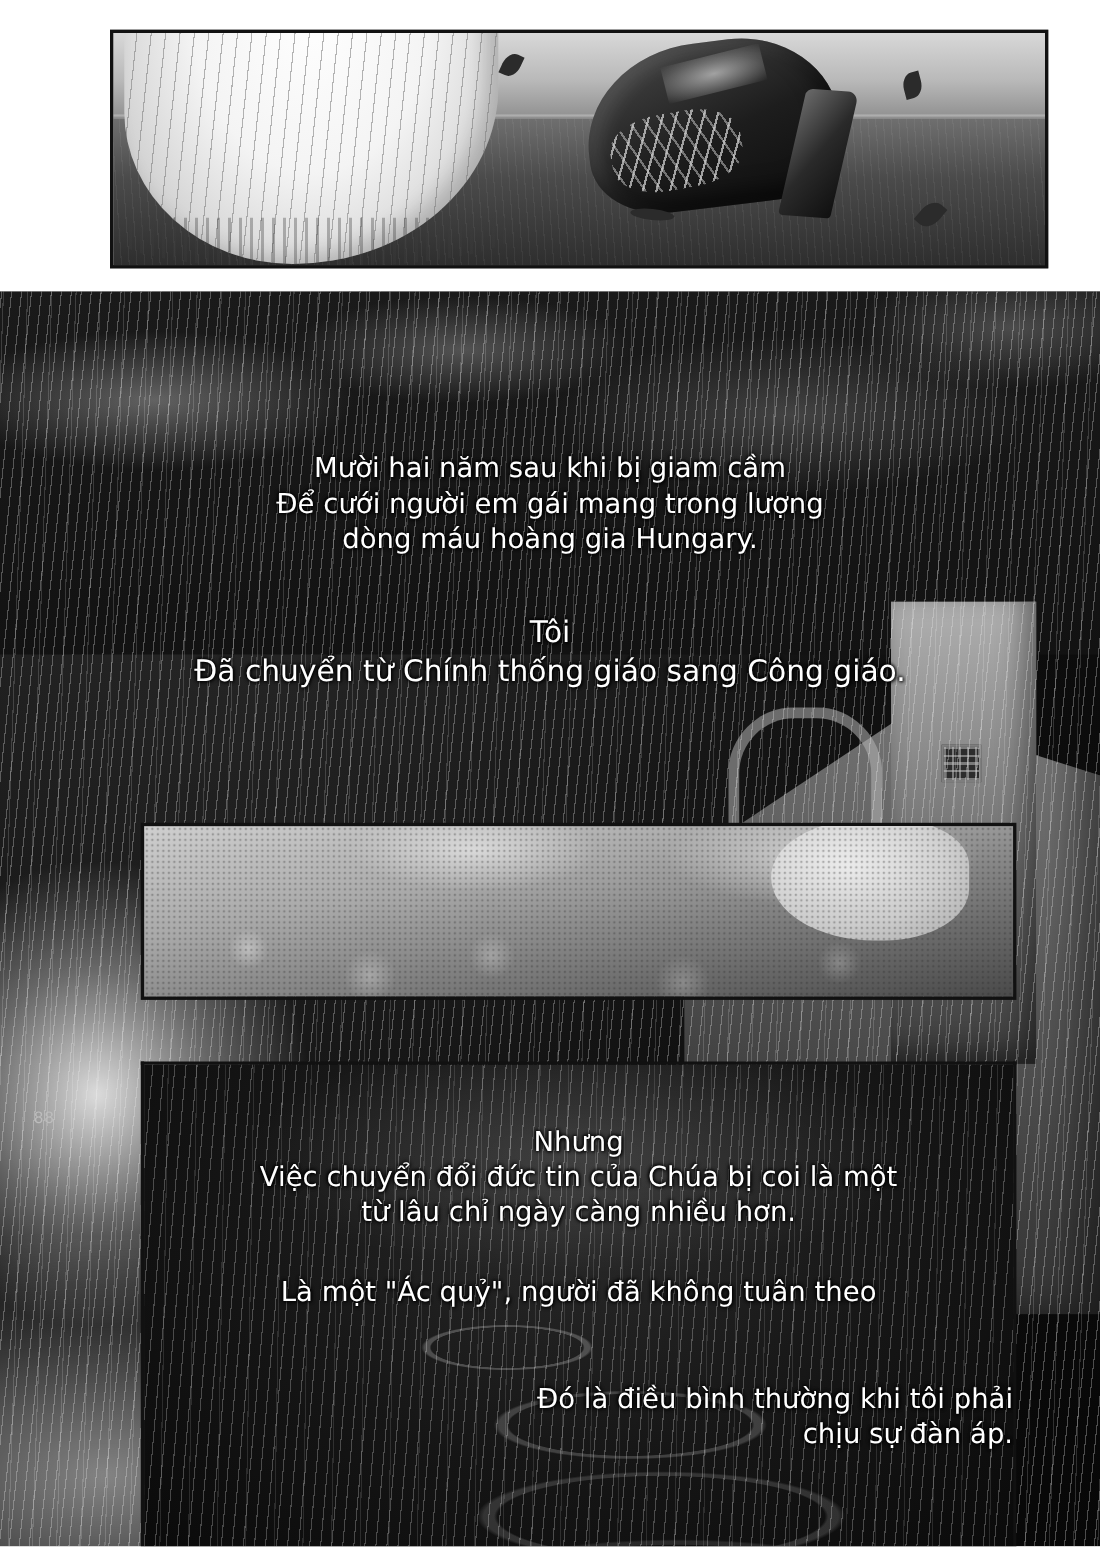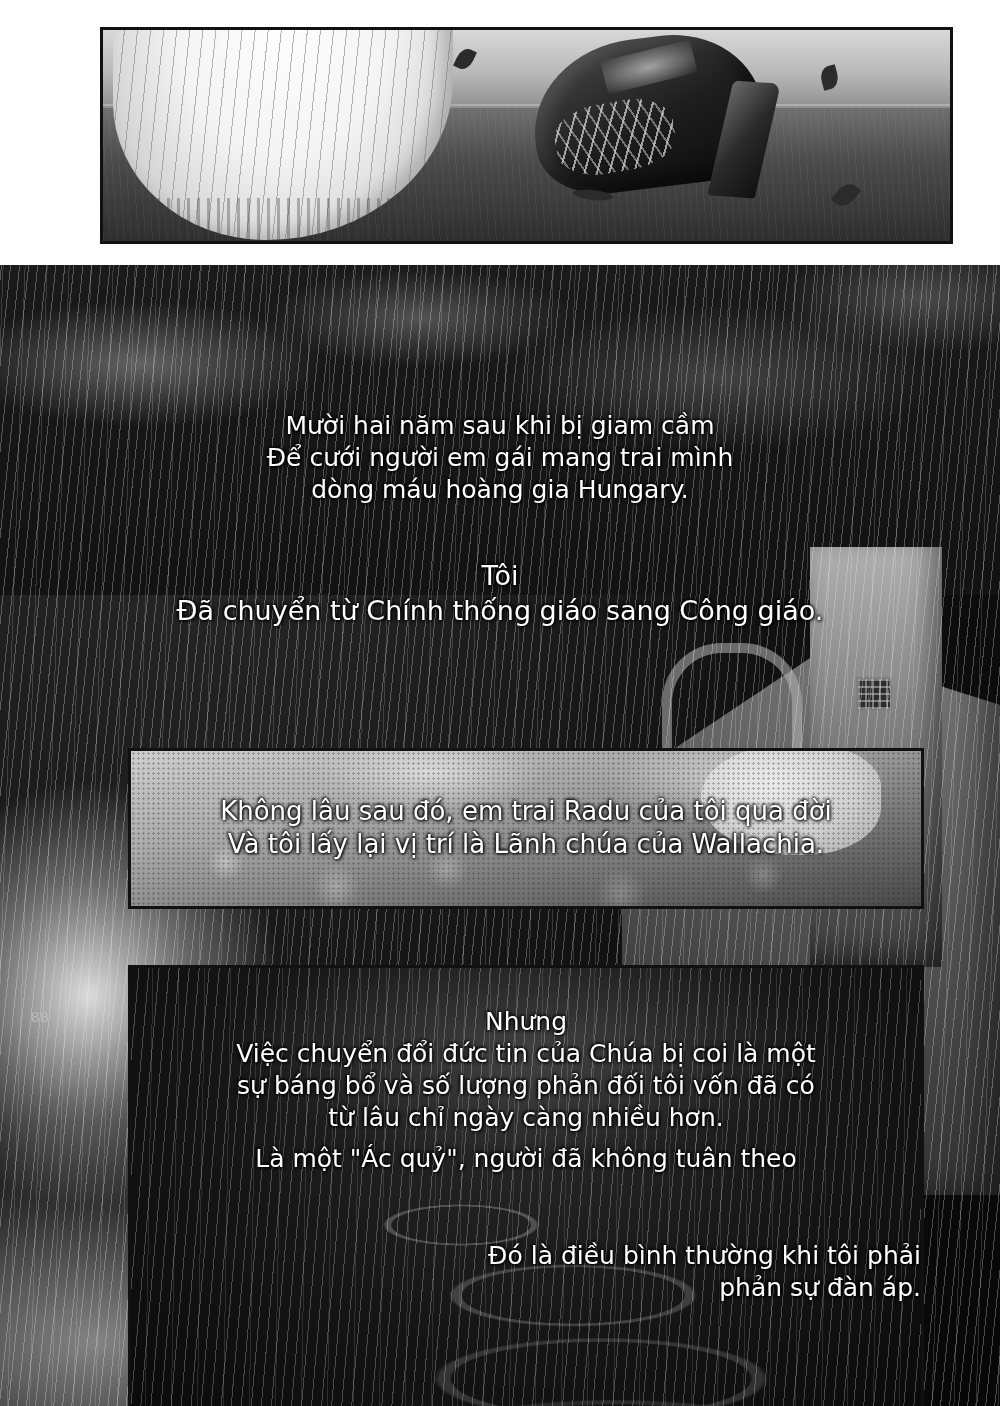--- a/index.html
+++ b/index.html
@@ -324,20 +324,21 @@
       radial-gradient(ellipse 390px 92px at 52% 100%, rgba(0,0,0,0) 0 48%, rgba(255,255,255,0.10) 49% 52%, rgba(0,0,0,0) 54%);
   }
   .p3-glow {
     position: absolute;
     left: 0; right: 0; top: -10px; height: 230px;
     background: radial-gradient(ellipse 420px 150px at 50% 40%, rgba(255,255,255,0.12), rgba(255,255,255,0) 72%);
   }
   .panel-bottom .narration {
     position: absolute;
     font-size: 25px;
+    margin-top: 16px;
   }
   .pb-1 { top: 38px; }
   .pb-2 { top: 175px; }
   .pb-3 { top: 272px; text-align: right; }
 
   
   .page-number {
     position: absolute;
     left: 31px;
     top: 1008px;
@@ -373,57 +374,52 @@
     <div class="castle-tower"></div>
     <div class="castle-arch"></div>
     <div class="castle-window"></div>
     <div class="scene-mist-left"></div>
     <div class="scene-mist-bottom"></div>
     <div class="ripples"></div>
     <div class="rain"></div>
 
     <div class="narration narr-1">
       <span class="narr-line">Mười hai năm sau khi bị giam cầm</span>
-      <span class="narr-line">Để cưới người em gái mang trai mình</span>
+      <span class="narr-line">Để cưới người em gái mang trong lượng</span>
       <span class="narr-line">dòng máu hoàng gia Hungary.</span>
     </div>
 
     <div class="narration narr-2">
       <span class="narr-line">Tôi</span>
       <span class="narr-line">Đã chuyển từ Chính thống giáo sang Công giáo.</span>
     </div>
   </div>
 
   <div class="panel-mid">
     <div class="p2-tex"></div>
     <div class="p2-hair"></div>
     <div class="p2-dots"></div>
-    <div class="narration">
-      <span class="narr-line">Không lâu sau đó, em trai Radu của tôi qua đời</span>
-      <span class="narr-line">Và tôi lấy lại vị trí là Lãnh chúa của Wallachia.</span>
-    </div>
   </div>
 
   <div class="panel-bottom">
     <div class="p3-glow"></div>
     <div class="p3-ripples"></div>
     <div class="p3-rain"></div>
 
     <div class="narration pb-1">
       <span class="narr-line">Nhưng</span>
       <span class="narr-line">Việc chuyển đổi đức tin của Chúa bị coi là một</span>
-      <span class="narr-line">sự báng bổ và số lượng phản đối tôi vốn đã có</span>
       <span class="narr-line">từ lâu chỉ ngày càng nhiều hơn.</span>
     </div>
 
     <div class="narration pb-2">
       <span class="narr-line">Là một "Ác quỷ", người đã không tuân theo</span>
     </div>
 
     <div class="narration pb-3">
       <span class="narr-line">Đó là điều bình thường khi tôi phải</span>
-      <span class="narr-line">phản sự đàn áp.</span>
+      <span class="narr-line">chịu sự đàn áp.</span>
     </div>
   </div>
 
   <div class="page-number">88</div>
 
 </div>
 
 </body></html>

